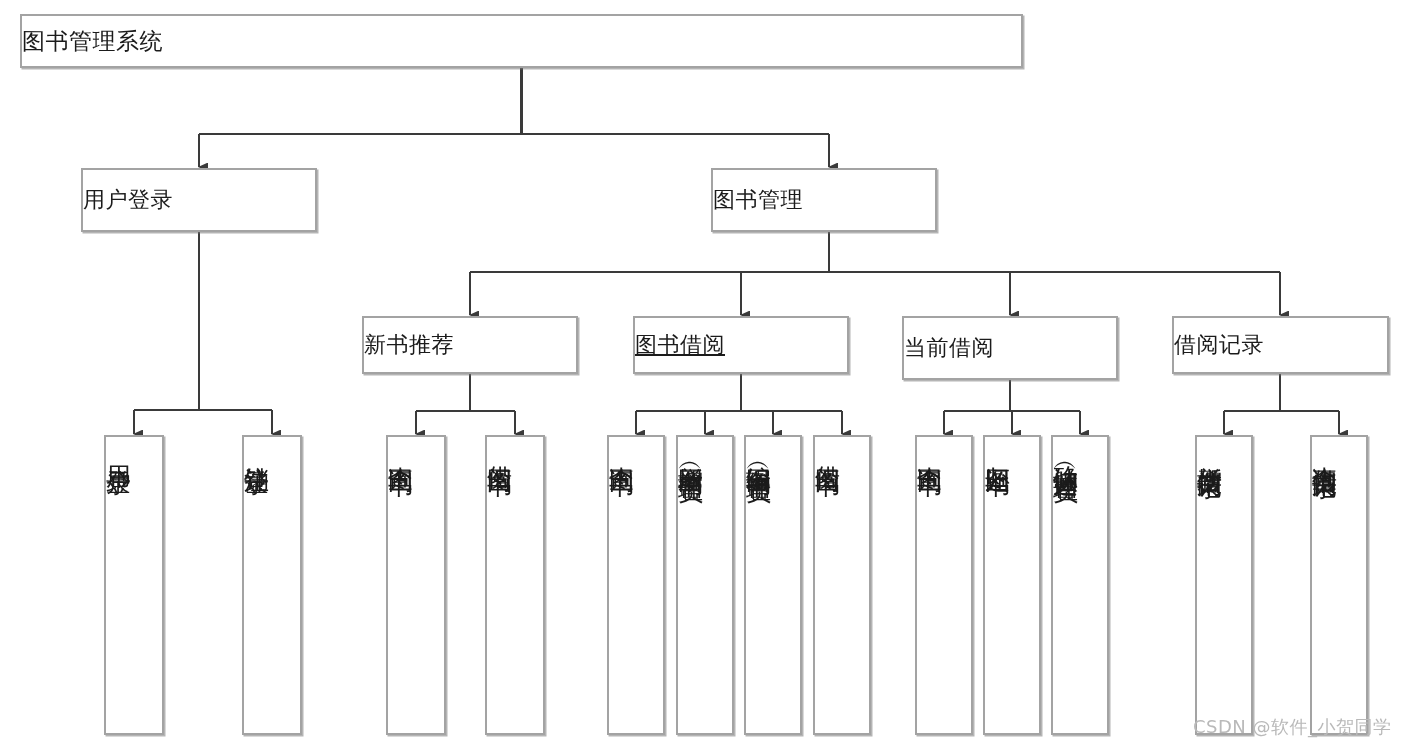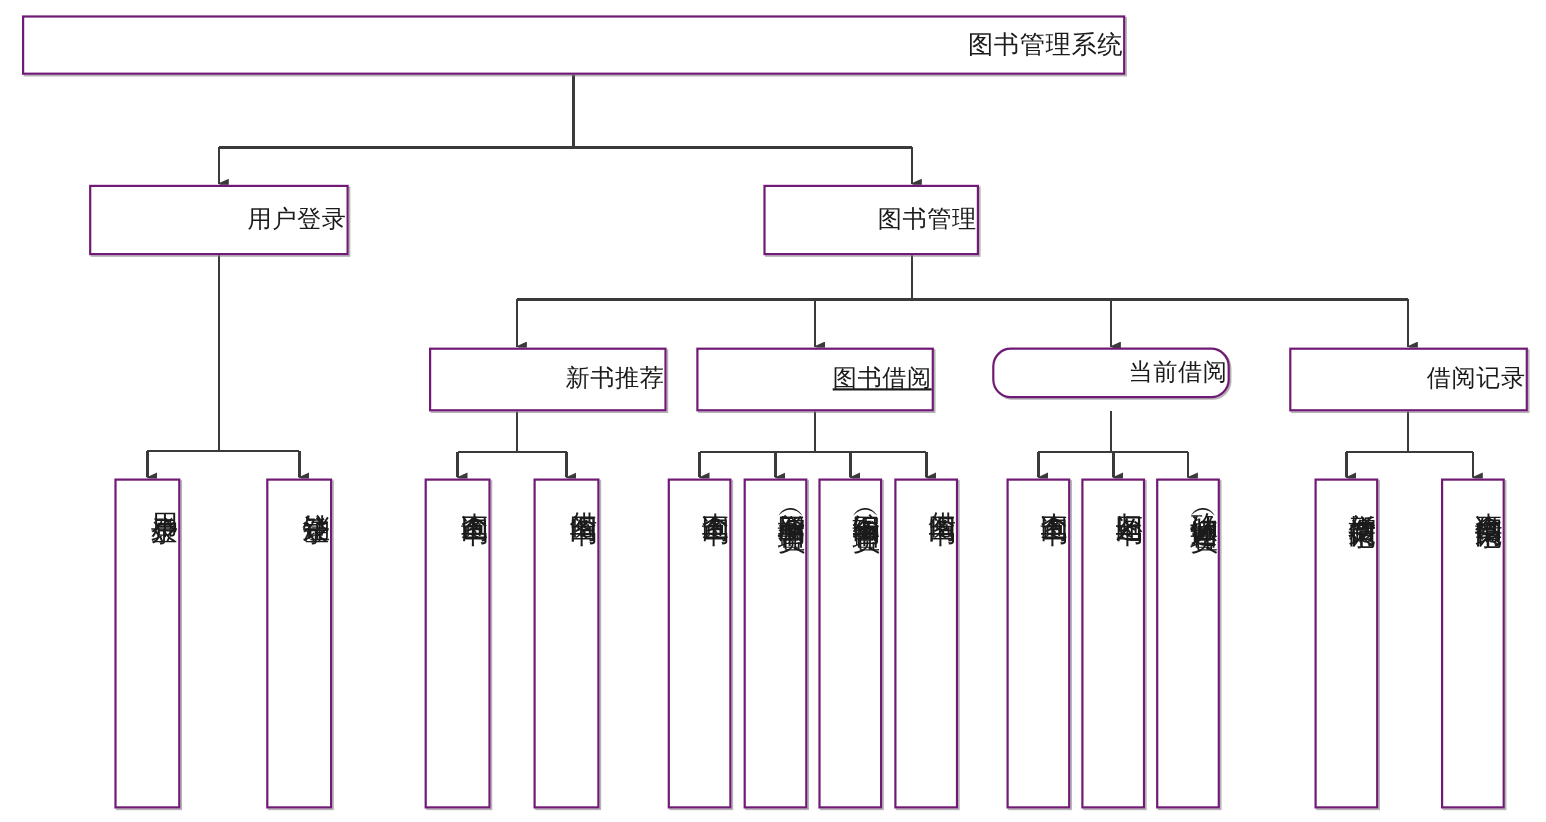--- a/index.html
+++ b/index.html
@@ -25,25 +25,25 @@
     left: 0;
     top: 0;
     width: 1405px;
     height: 747px;
     pointer-events: none;
   }
   .node {
     position: absolute;
     box-sizing: border-box;
     background: #ffffff;
-    border: 2px solid #701a75;
+    border: 2px solid #a3a3a3;
     box-shadow: 1.5px 1.5px 0 rgba(120,120,120,0.55);
     display: flex;
     align-items: center;
-    justify-content: flex-end;
+    justify-content: flex-start;
     color: #1b1b1b;
   }
   .node .label {
     display: block;
     text-align: center;
     line-height: 1.15;
     letter-spacing: 0.5px;
   }
   .node.horizontal .label {
     font-size: 22px;
@@ -120,30 +120,30 @@
       </g>
   </svg>
 
   <div id="node-layer">
       <div class="node horizontal root" style="left: 20px; top: 14px; width: 1003px; height: 54px;">
         <span class="label">图书管理系统</span>
       </div>
       <div class="node horizontal" style="left: 81px; top: 168px; width: 236px; height: 64px;">
         <span class="label">用户登录</span>
       </div>
-      <div class="node horizontal" style="left: 694px; top: 168px; width: 196px; height: 64px;">
+      <div class="node horizontal" style="left: 711px; top: 168px; width: 226px; height: 64px;">
         <span class="label">图书管理</span>
       </div>
-      <div class="node horizontal" style="left: 362px; top: 316px; width: 216px; height: 58px; margin-left: 28px;">
+      <div class="node horizontal" style="left: 362px; top: 316px; width: 216px; height: 58px;">
         <span class="label">新书推荐</span>
       </div>
       <div class="node horizontal" style="left: 633px; top: 316px; width: 216px; height: 58px; text-decoration: underline;">
         <span class="label">图书借阅</span>
       </div>
-      <div class="node horizontal" style="left: 902px; top: 316px; width: 216px; height: 46px; border-radius: 17px;">
+      <div class="node horizontal" style="left: 902px; top: 316px; width: 216px; height: 64px;">
         <span class="label">当前借阅</span>
       </div>
       <div class="node horizontal" style="left: 1172px; top: 316px; width: 217px; height: 58px;">
         <span class="label">借阅记录</span>
       </div>
       <div class="node vertical" style="left: 104px; top: 435px; width: 60px; height: 300px;">
         <span class="label">用户登录</span>
       </div>
       <div class="node vertical" style="left: 242px; top: 435px; width: 60px; height: 300px;">
         <span class="label">注销登录</span>
@@ -176,13 +176,14 @@
         <span class="label">确认归还（管理员）</span>
       </div>
       <div class="node vertical" style="left: 1195px; top: 435px; width: 58px; height: 300px;">
         <span class="label">新增借阅记录</span>
       </div>
       <div class="node vertical" style="left: 1310px; top: 435px; width: 58px; height: 300px;">
         <span class="label">查询借阅记录</span>
       </div>
     </div>
 
+  <div id="watermark">CSDN @软件_小贺同学</div>
 </div>
 
 </body></html>

